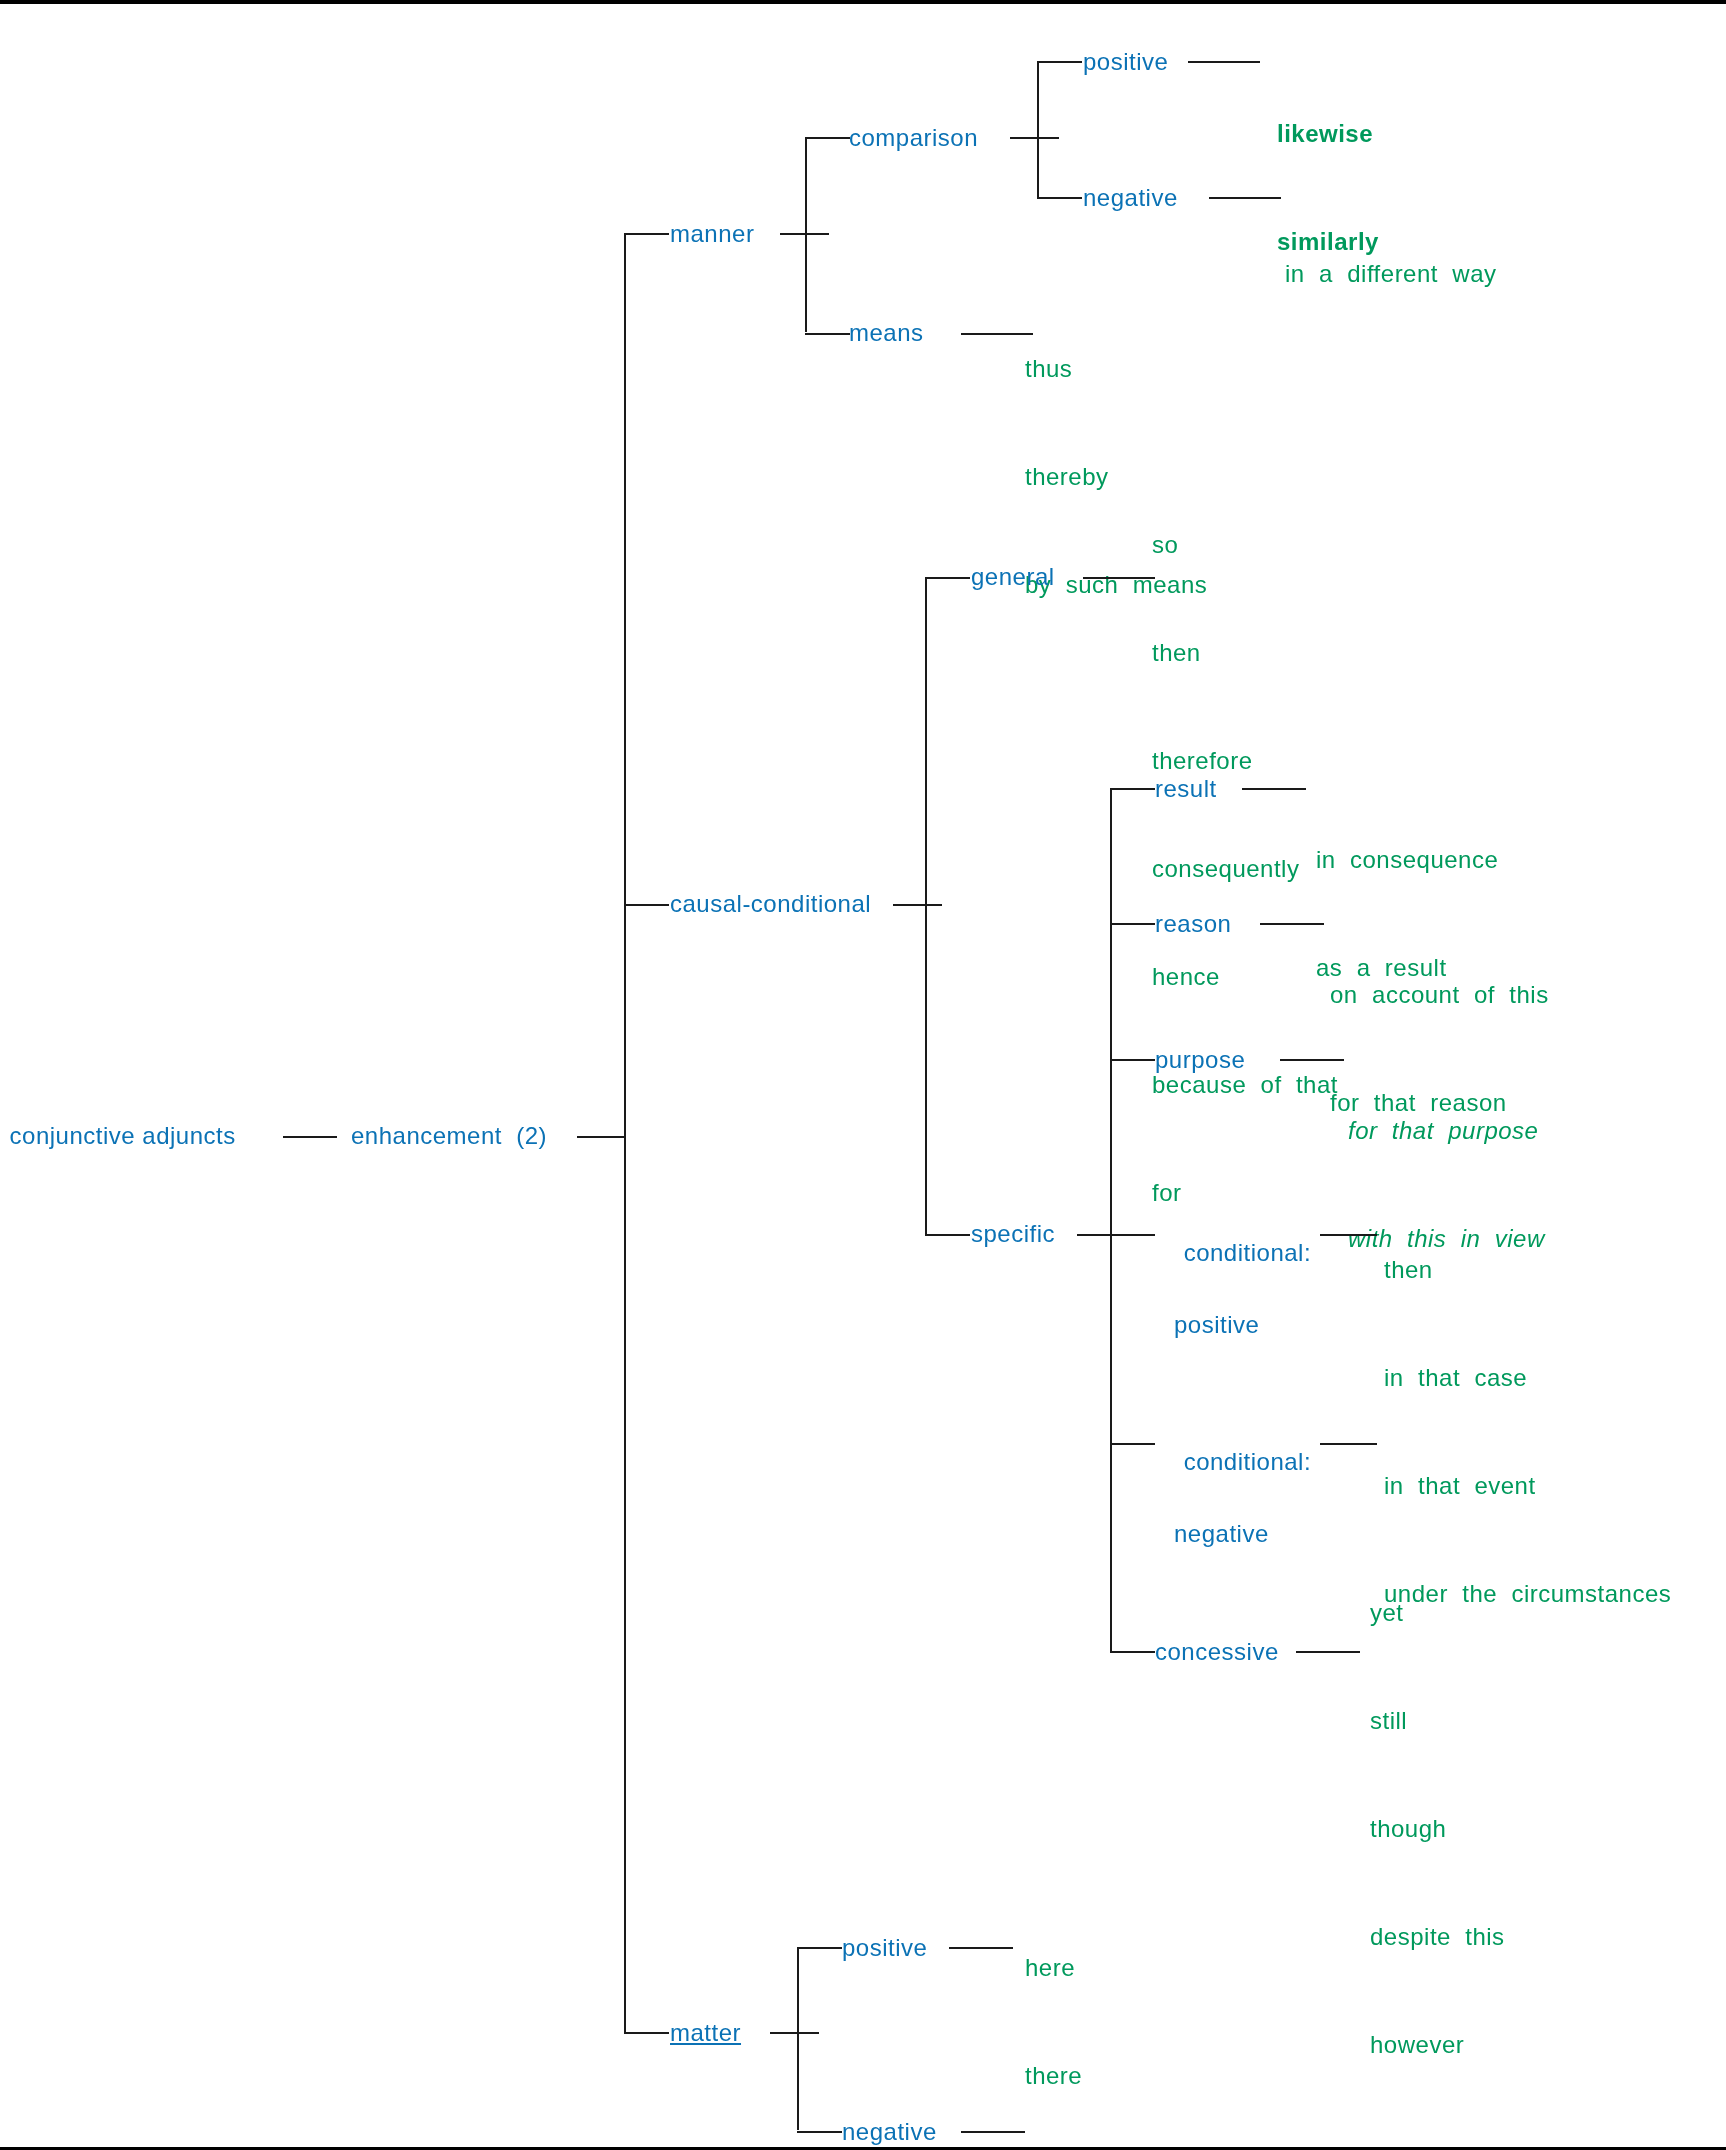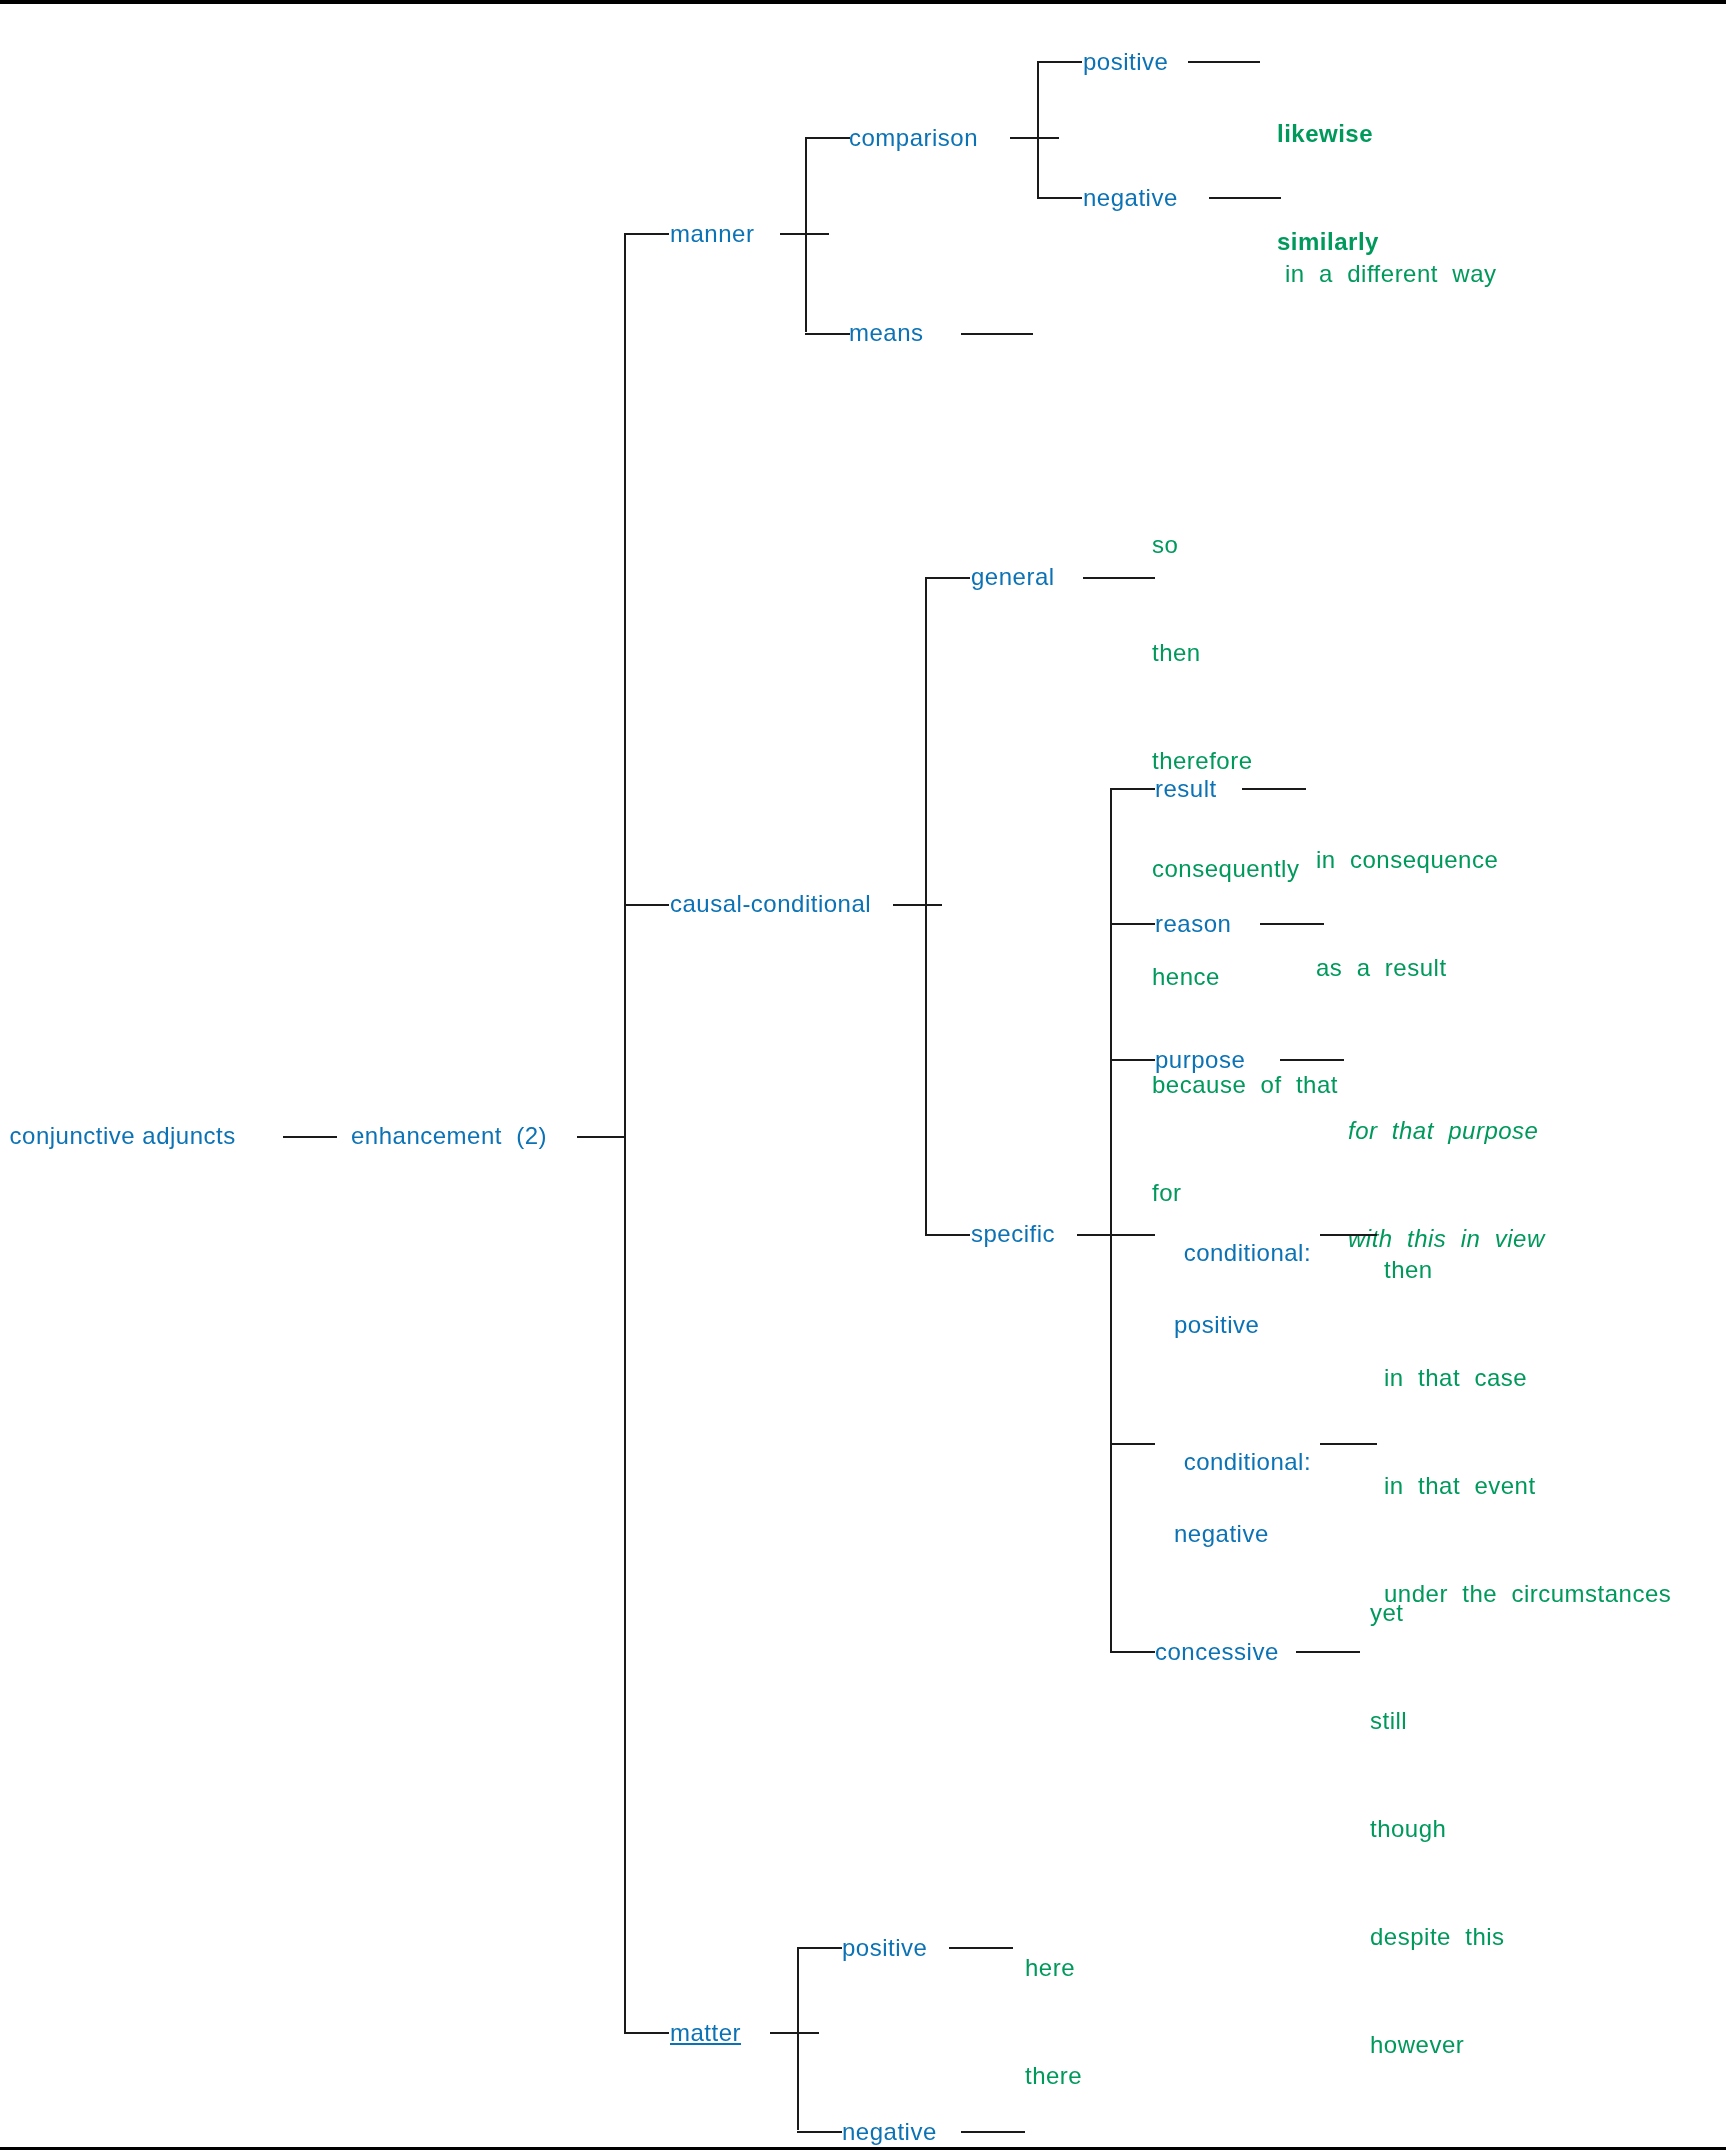--- a/index.html
+++ b/index.html
@@ -75,20 +75,25 @@
 
   <div class="vline" style="left:805px; top:133px; height:195px;"></div>
 
   <div class="hline" style="left:805px; top:133px; width:45px;"></div>
   <div class="node" style="left:849px; top:122px;">comparison</div>
   <div class="hline" style="left:1010px; top:133px; width:49px;"></div>
 
   <div class="hline" style="left:805px; top:329px; width:45px;"></div>
   <div class="node" style="left:849px; top:317px;">means</div>
   <div class="hline" style="left:961px; top:329px; width:72px;"></div>
+  <div class="leaf" style="left:1025px; top:275px;">
+    <div>thus</div>
+    <div>thereby</div>
+    <div>by  such  means</div>
+  </div>
 
   <div class="vline" style="left:1037px; top:57px; height:136px;"></div>
 
   <div class="hline" style="left:1037px; top:57px; width:45px;"></div>
   <div class="node" style="left:1083px; top:46px;">positive</div>
   <div class="hline" style="left:1188px; top:57px; width:72px;"></div>
   <div class="leaf" style="left:1277px; top:40px;font-weight:bold;">
     <div>likewise</div>
     <div>similarly</div>
   </div>
@@ -125,20 +130,24 @@
   <div class="node" style="left:1155px; top:773px;">result</div>
   <div class="hline" style="left:1242px; top:784px; width:64px;"></div>
   <div class="leaf" style="left:1316px; top:766px;">
     <div>in  consequence</div>
     <div>as  a  result</div>
   </div>
 
   <div class="hline" style="left:1110px; top:919px; width:45px;"></div>
   <div class="node" style="left:1155px; top:908px;">reason</div>
   <div class="hline" style="left:1260px; top:919px; width:64px;"></div>
+  <div class="leaf" style="left:1330px; top:901px;">
+    <div>on  account  of  this</div>
+    <div>for  that  reason</div>
+  </div>
 
   <div class="hline" style="left:1110px; top:1055px; width:45px;"></div>
   <div class="node" style="left:1155px; top:1044px;">purpose</div>
   <div class="hline" style="left:1280px; top:1055px; width:64px;"></div>
   <div class="leaf" style="left:1348px; top:1037px;font-style:italic;">
     <div>for  that  purpose</div>
     <div>with  this  in  view</div>
   </div>
 
   <div class="hline" style="left:1110px; top:1230px; width:45px;"></div>

